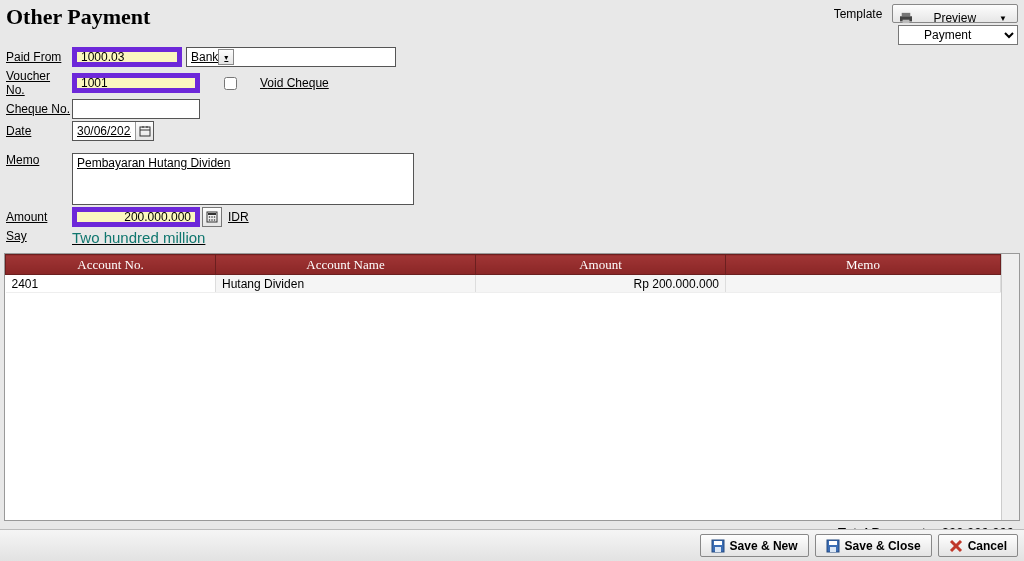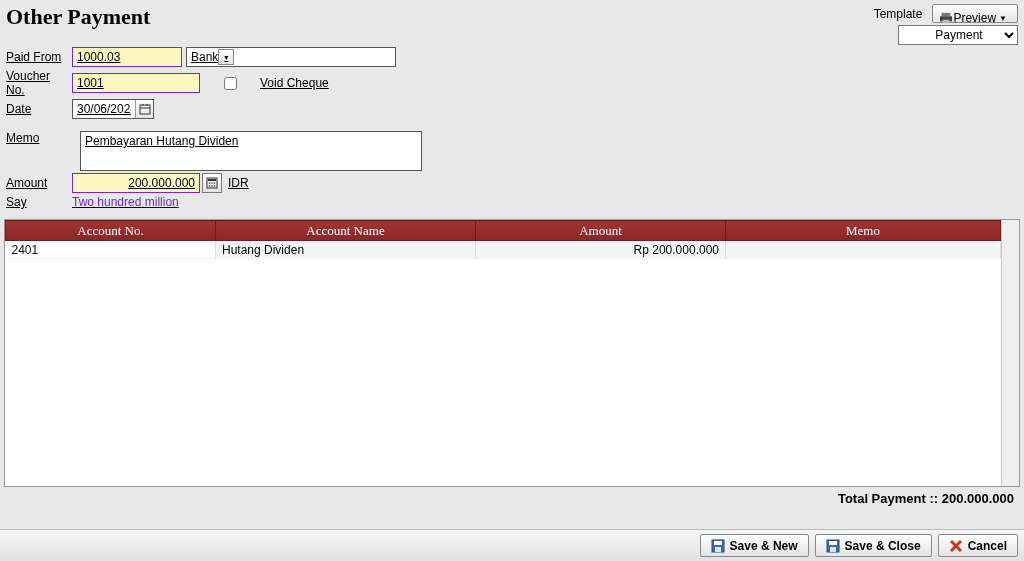--- a/index.html
+++ b/index.html
@@ -15,40 +15,39 @@
   .top-area {
     background: #e8e8e8;
     padding: 4px 6px 0 6px;
   }
   .title-row { display: flex; justify-content: space-between; align-items: flex-start; }
   .title { font-family: "Times New Roman", serif; font-size: 22px; font-weight: bold; }
   .top-right { text-align: right; }
   .preview-row { display: flex; align-items: center; justify-content: flex-end; gap: 6px; margin-bottom: 2px; }
   .template-label { font-size: 12px; margin-right: 4px; }
   .preview-btn {
-    display: inline-flex; align-items: center; gap: 0;
+    display: inline-flex; align-items: center; gap: 20px;
     background: linear-gradient(#fdfdfd,#e6e6e6);
     border: 1px solid #888; border-radius: 2px;
     padding: 10px 10px 1px 6px; font-size: 12px;
     cursor: pointer; height: 19px;
     position: relative;
   }
   .preview-btn svg { width: 14px; height: 12px; }
   .preview-btn .chev { font-size: 8px; margin-left: 3px; }
   .template-select {
     width: 120px; height: 20px; font-size: 12px;
     border: 1px solid #777; background: #fff;
-    padding-left: 14px;
-    text-align: center;
+    padding-left: 21px;
   }
   .form-grid { margin-top: 2px; text-decoration: underline; }
   .row { display: flex; align-items: center; margin-bottom: 2px; min-height: 20px; }
   .lbl { width: 66px; font-size: 12px; }
   .yellow-input {
-    background: #fbf7c0; border: 1px solid #6d28d9;
+    background: #fbf7c0; border: 5px solid #6d28d9;
     height: 20px; padding: 0 4px; font-size: 12px;
   }
   .white-input {
     background: #fff; border: 1px solid #555;
     height: 20px; padding: 0 4px; font-size: 12px;
   }
   .paid-from-code { width: 110px; }
   .bank-select {
     border: 1px solid #555; height: 20px; width: 210px;
     background: #fff; font-size: 12px; margin-left: 4px;
@@ -67,34 +66,34 @@
   .void-group label u { text-decoration: underline; }
   .date-wrap { display: inline-flex; border:1px solid #555; height:20px; }
   .date-input { border: none; width: 62px; padding: 0 4px; font-size:12px; background:#fff; }
   .date-btn {
     width: 18px; border-left:1px solid #999;
     background: linear-gradient(#fdfdfd,#e5e5e5);
     display:flex; align-items:center; justify-content:center; cursor:pointer;
   }
   .date-btn svg { width:12px; height:12px; }
   .memo-area, .payee-area {
-    width: 342px; height: 40px; border:1px solid #555; background:#fff;
-    font-size:12px; padding:2px 4px; resize:none; font-family:inherit;margin-left:8px;
+    width: 342px; height: 52px; border:1px solid #555; background:#fff;
+    font-size:12px; padding:2px 4px; resize:none; font-family:inherit;
   }
   .amount-row { align-items: center; }
   .amount-input { width: 128px; text-align:right; padding-right:4px; }
   .calc-btn {
     width: 20px; height:20px; border:1px solid #777; margin-left:2px;
     background: linear-gradient(#fdfdfd,#e5e5e5);
     display:inline-flex; align-items:center; justify-content:center; cursor:pointer;
   }
   .calc-btn svg { width:12px; height:12px; }
   .currency { margin-left:6px; }
   .say-row { align-items:flex-start; }
-  .say-text { color:#6d28d9; font-size:12px; }
+  .say-text { color:#0f766e; font-size:15px; }
 
   
   .grid-wrap {
     margin: 4px 4px 0 4px;
     border: 1px solid #999;
     background:#fff;
     height: 268px;
     position: relative;
     display:flex;
   }
@@ -174,20 +173,24 @@
         <span class="dd-btn">▾</span>
       </div>
     </div>
     <div class="row">
       <div class="lbl">Voucher No.</div>
       <input class="yellow-input voucher-input" value="1001" style="">
       <div class="void-group">
         <input type="checkbox" style="">
         <label><u>V</u><span>oid Cheque</span></label>
       </div>
+    </div>
+    <div class="row">
+      <div class="lbl">Cheque No.</div>
+      <input class="white-input cheque-input" value="" style="">
     </div>
     <div class="row">
       <div class="lbl">Date</div>
       <div class="date-wrap">
         <input class="date-input" value="30/06/2024" style="">
         <div class="date-btn">
           <svg viewBox="0 0 12 12">
               <rect x="1" y="2" width="10" height="9" fill="none" stroke="#333"></rect>
               <line x1="1" y1="5" x2="11" y2="5" stroke="#333"></line>
               <line x1="4" y1="1" x2="4" y2="3" stroke="#333"></line>

